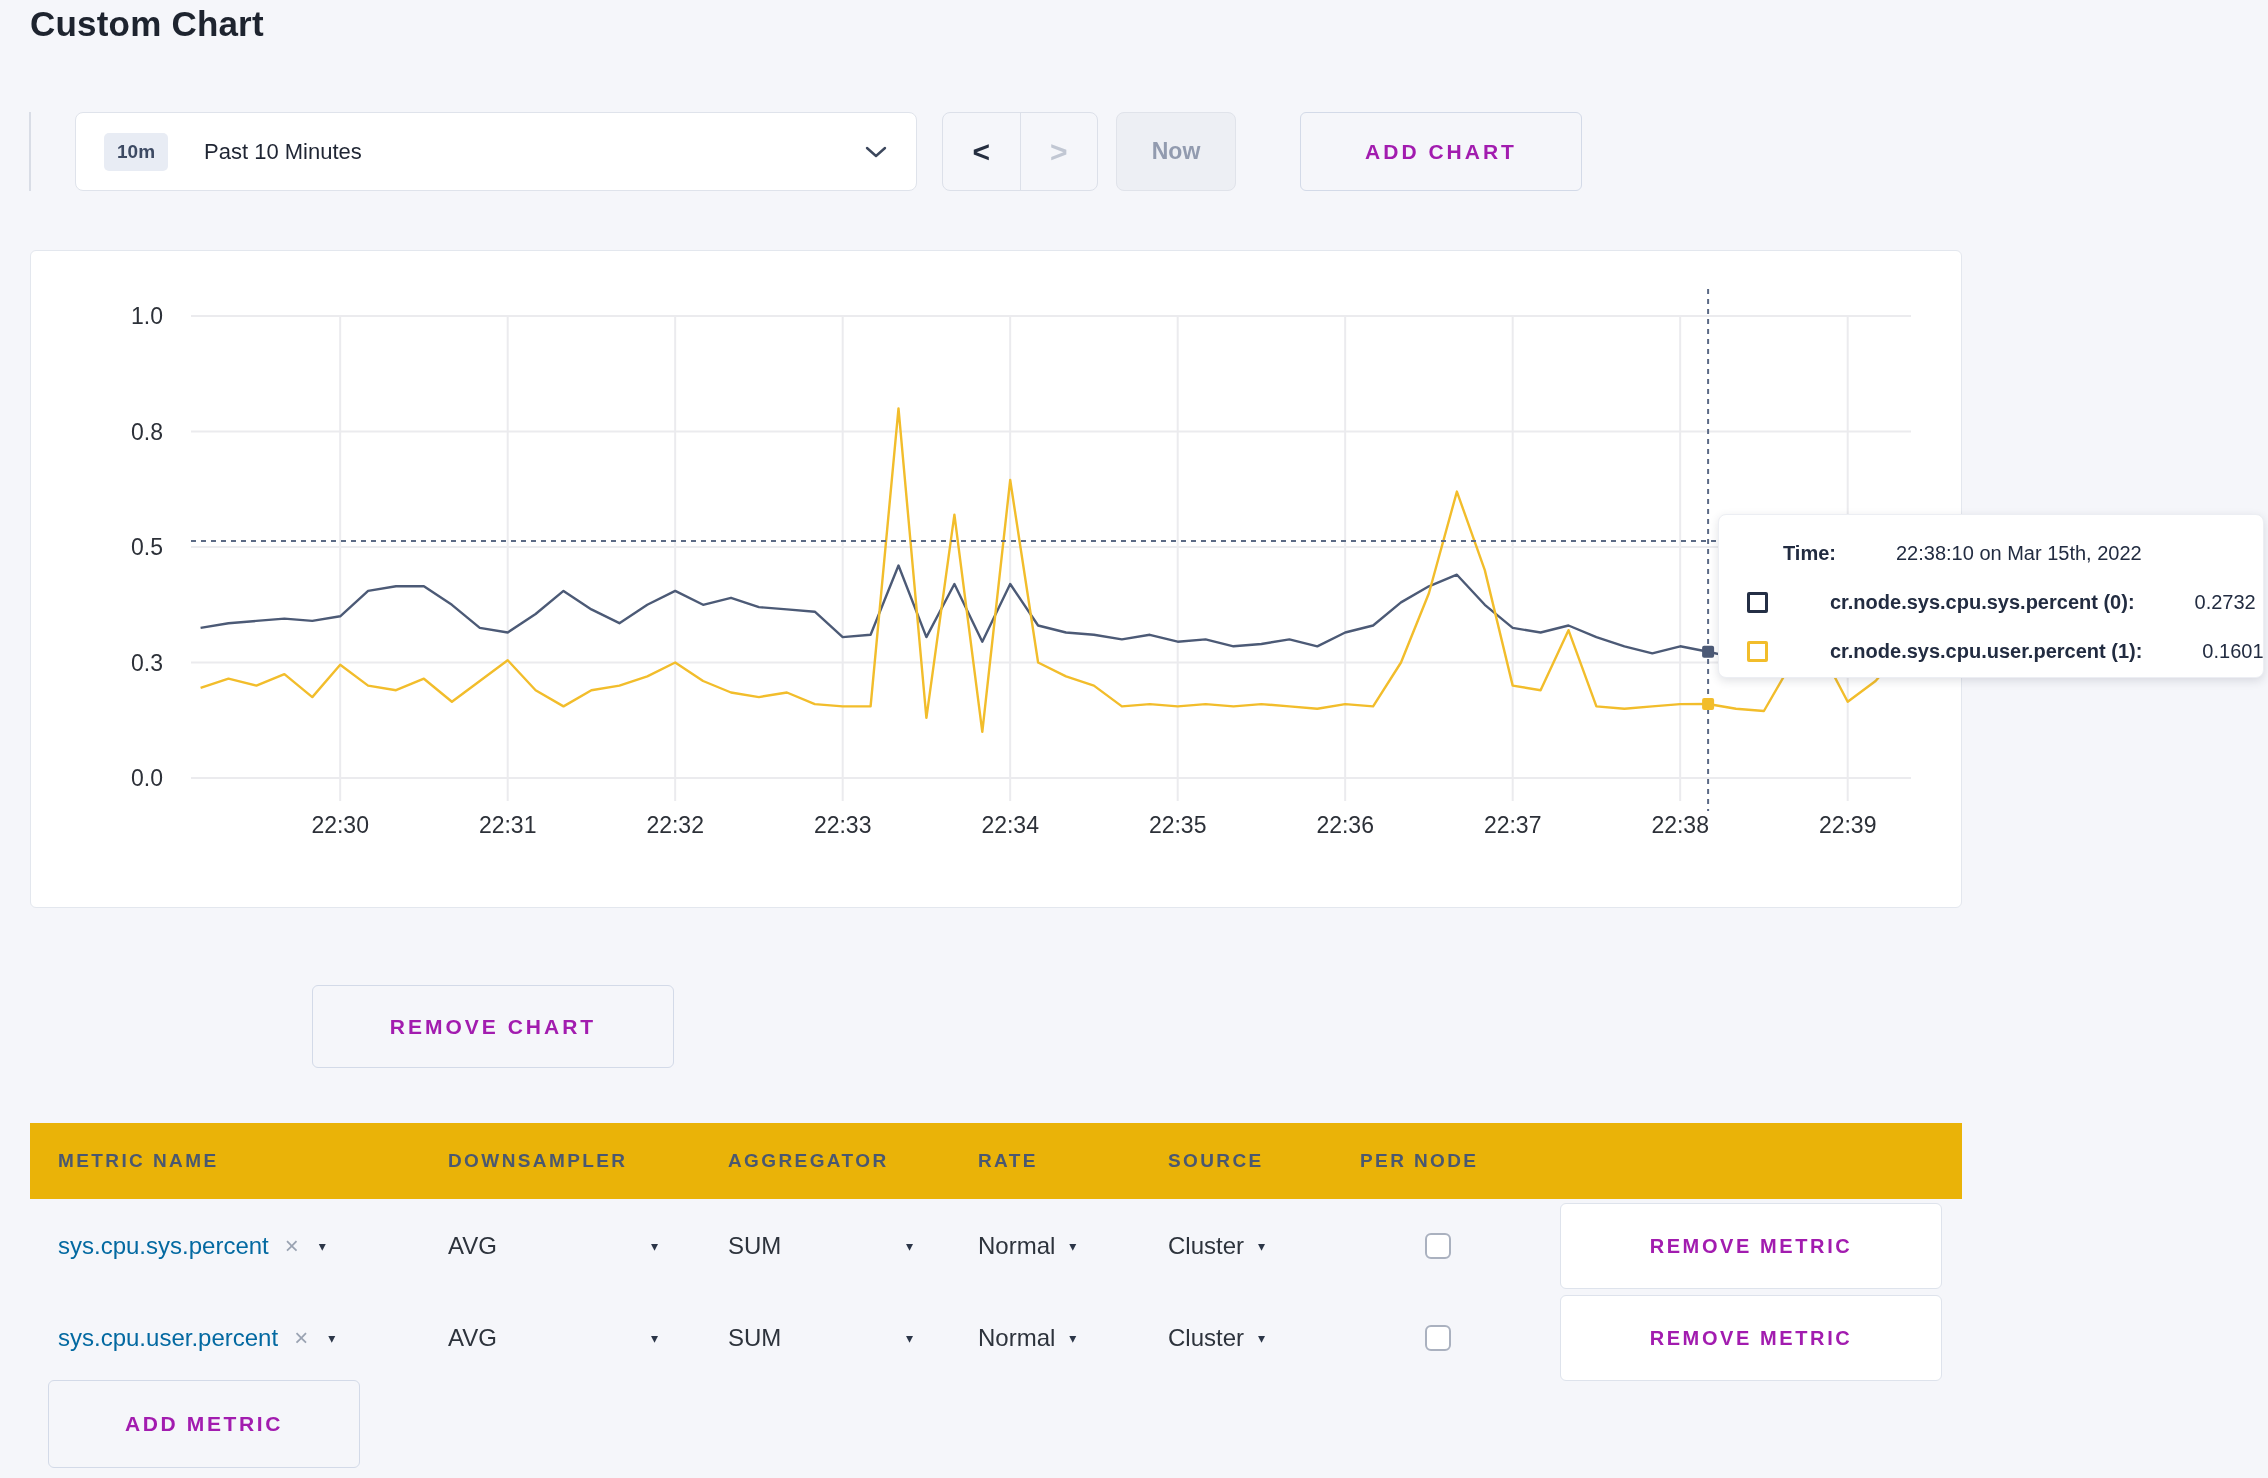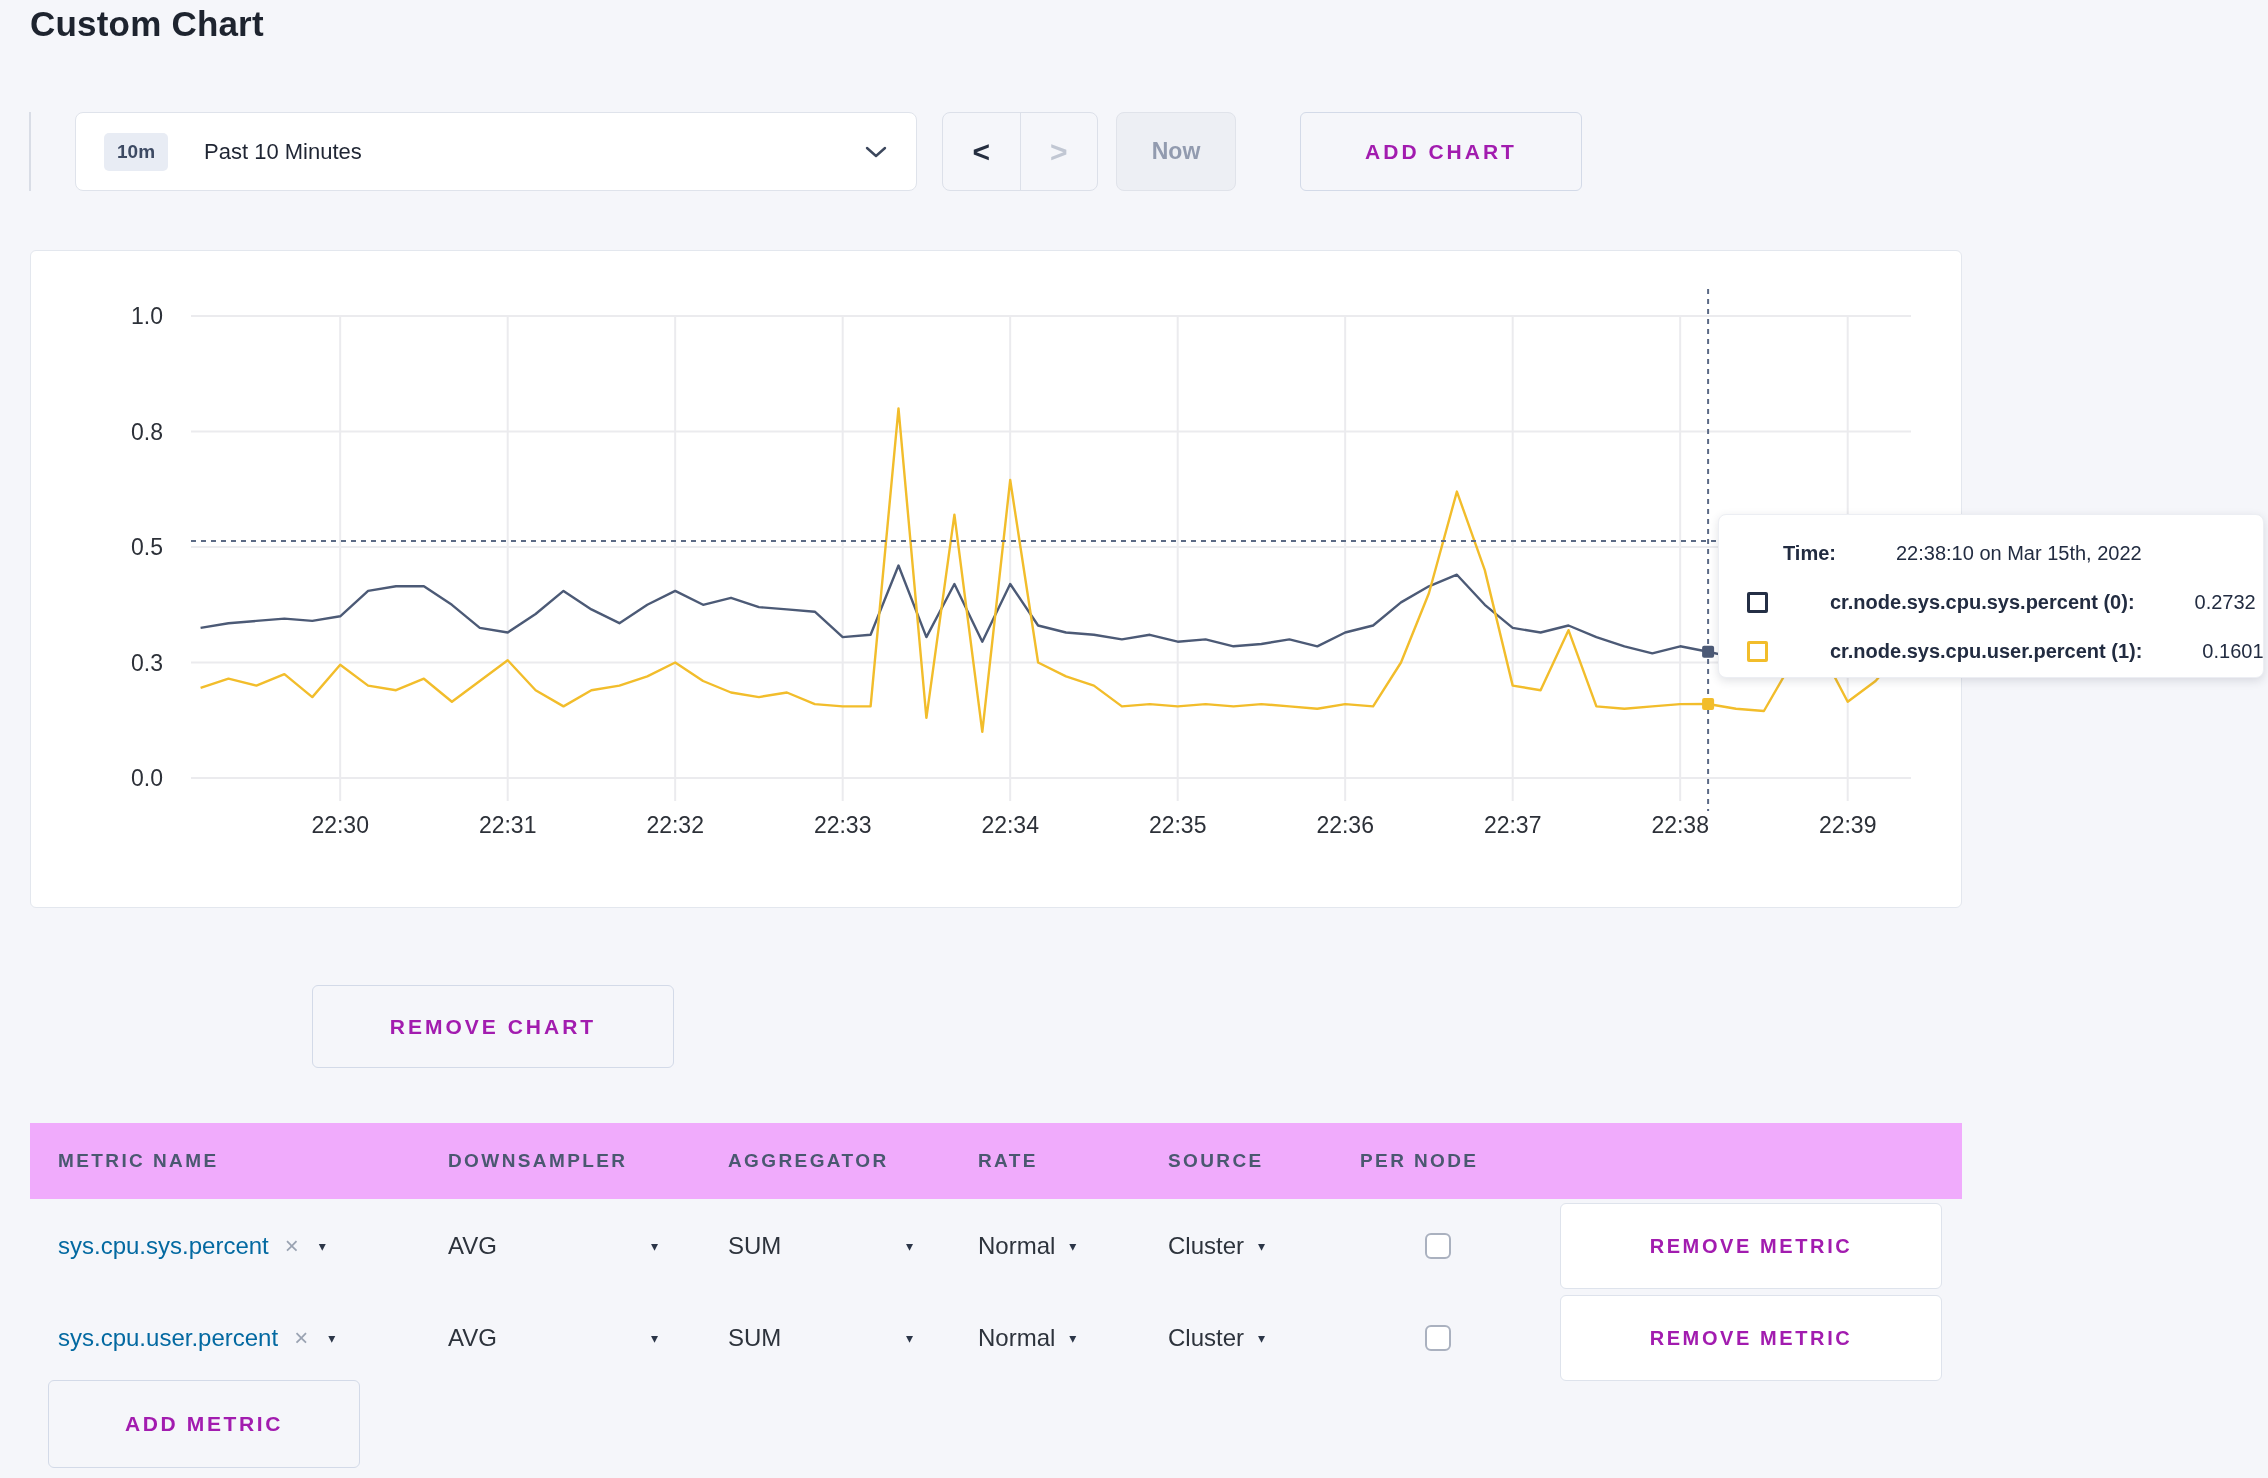--- a/index.html
+++ b/index.html
@@ -84,21 +84,21 @@
     position:absolute;left:30px;top:985px;width:265px;height:83px;
     background:#fff;border:1px solid #dadfe9;border-radius:6px;box-sizing:border-box;
     display:flex;align-items:center;justify-content:center;gap:16px;
     font-size:22px;font-weight:700;color:#222c41;cursor:pointer;
   }
   .remove-chart-btn{position:absolute;left:312px;top:985px;width:362px;height:83px;font-size:21px;}
 
   
   .mt-header{
     position:absolute;left:30px;top:1123px;width:1932px;height:76px;
-    background:#f0abfc;
+    background:#eab308;
   }
   .mt-header .hcell{
     position:absolute;top:0;height:76px;display:flex;align-items:center;
     font-size:19px;font-weight:700;letter-spacing:2.4px;color:#4a5870;white-space:nowrap;
   }
   .metric-row{position:absolute;left:30px;width:1932px;height:92px;}
   .metric-row .cell{position:absolute;top:0;height:92px;display:flex;align-items:center;}
   .c-metric{left:28px;}
   .c-down{left:418px;width:210px;justify-content:space-between;}
   .c-agg{left:698px;width:185px;justify-content:space-between;}

